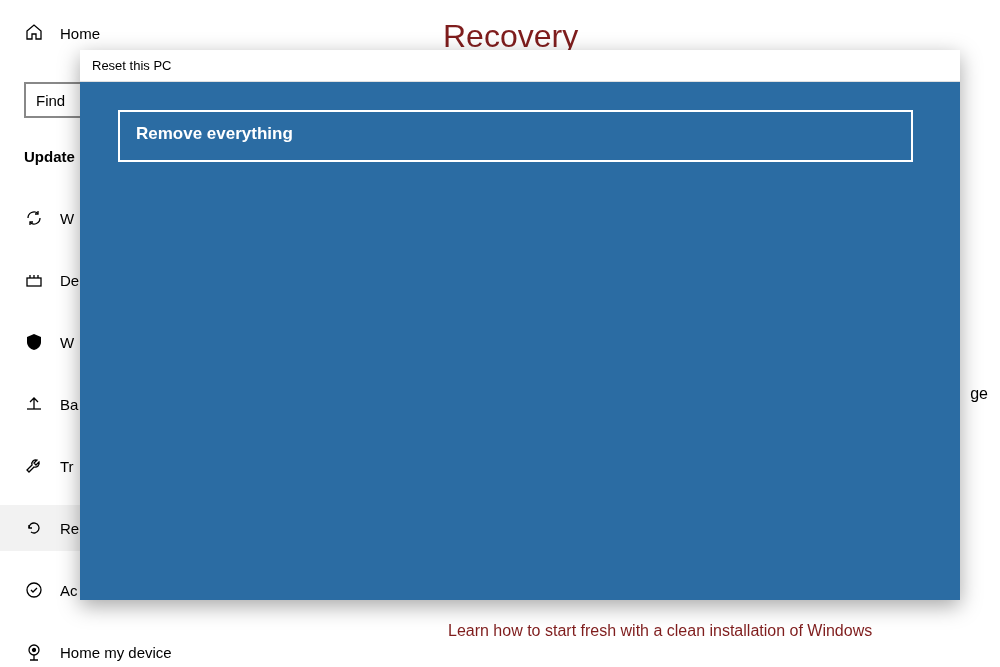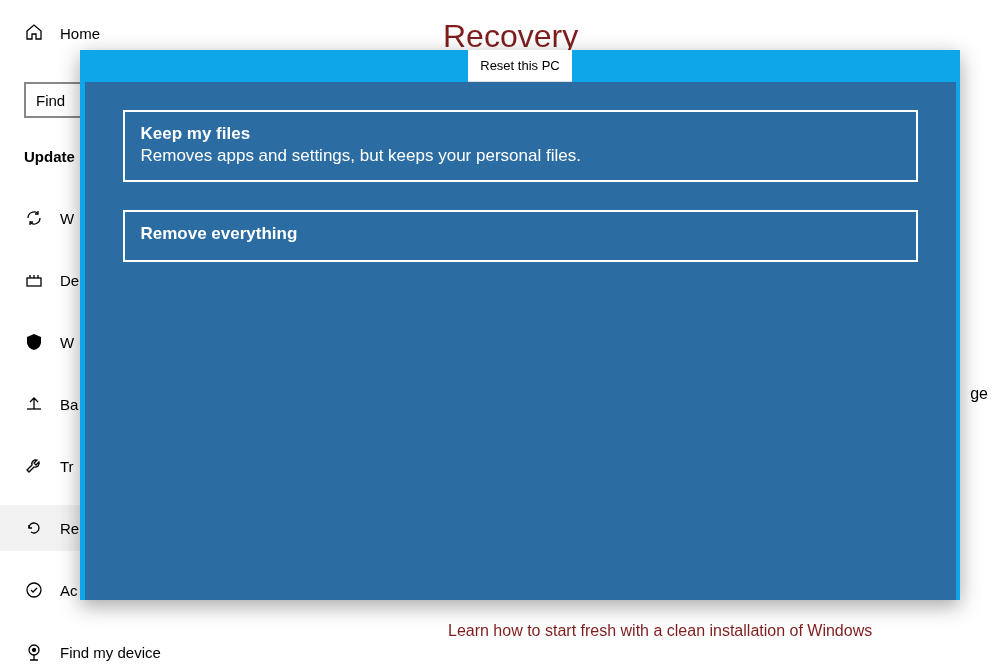--- a/index.html
+++ b/index.html
@@ -136,21 +136,20 @@
     .dialog {
       position: absolute;
       left: 80px;
       top: 50px;
       width: 880px;
       height: 550px;
       background: #0ea5e9;
       box-shadow: 0 6px 20px rgba(0,0,0,0.35);
       display: flex;
       flex-direction: column;
-      align-items: center;
     }
     .dialog-titlebar {
       height: 32px;
       background: #fff;
       border-bottom: 1px solid #e0e0e0;
       display: flex;
       align-items: center;
       padding: 0 12px;
       font-size: 13px;
       color: #000;
@@ -297,42 +296,38 @@
       </div>
 
       <div class="nav-item">
         <span class="icon">
           <svg width="20" height="20" viewBox="0 0 20 20" fill="none" stroke="#000" stroke-width="1.3">
             <circle cx="10" cy="8" r="5"></circle>
             <circle cx="10" cy="8" r="1.5" fill="#000"></circle>
             <path d="M10 13v5M6 18h8"></path>
           </svg>
         </span>
-        <span class="lbl">Find my device</span>
+        <span class="lbl">Home my device</span>
       </div>
     </div>
   </div>
 
   <div class="main">
     <div class="page-title">Recovery</div>
   </div>
 </div>
 
 <span class="storage-hint">ge</span>
 <span class="learn-link">Learn how to start fresh with a clean installation of Windows</span>
 
 <div class="dialog">
   <div class="dialog-titlebar">
     <span>Reset this PC</span>
   </div>
   <div class="dialog-body">
 
-    <div class="option-box">
-      <div class="option-title">Keep my files</div>
-      <div class="option-desc">Removes apps and settings, but keeps your personal files.</div>
-    </div>
 
     <div class="option-box">
       <div class="option-title">Remove everything</div>
     </div>
 
   </div>
 </div>
 
 </body></html>

